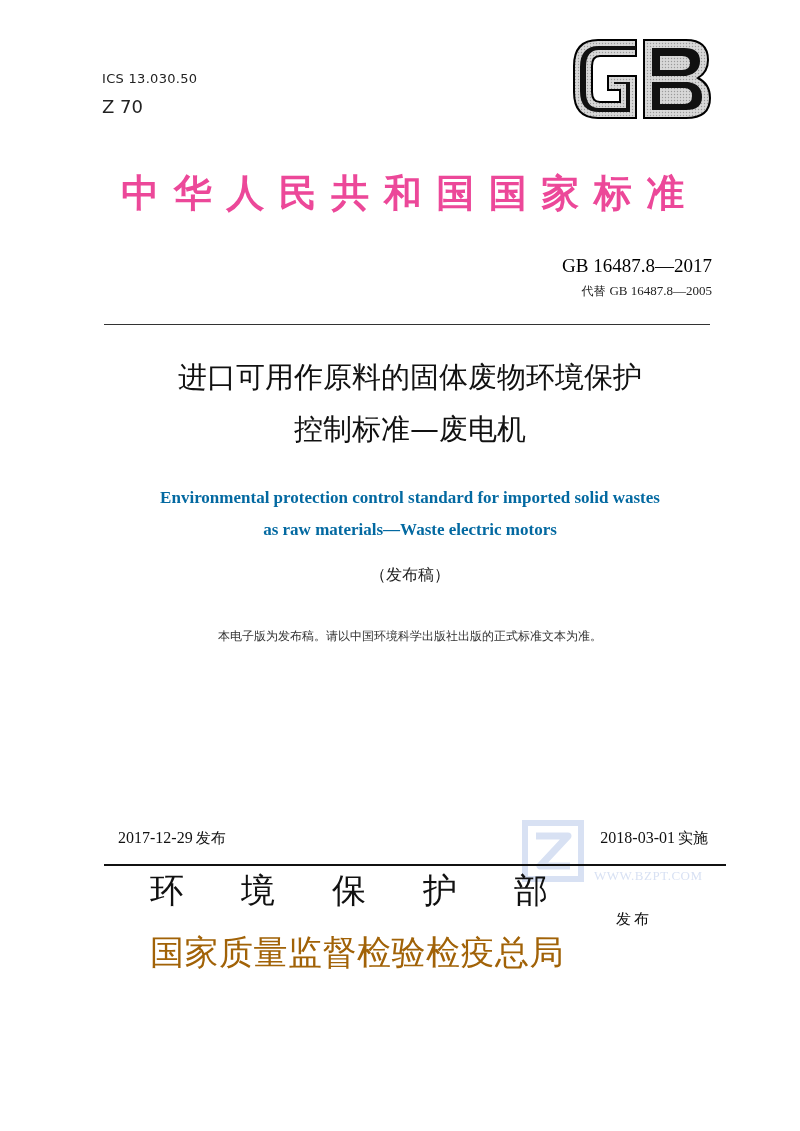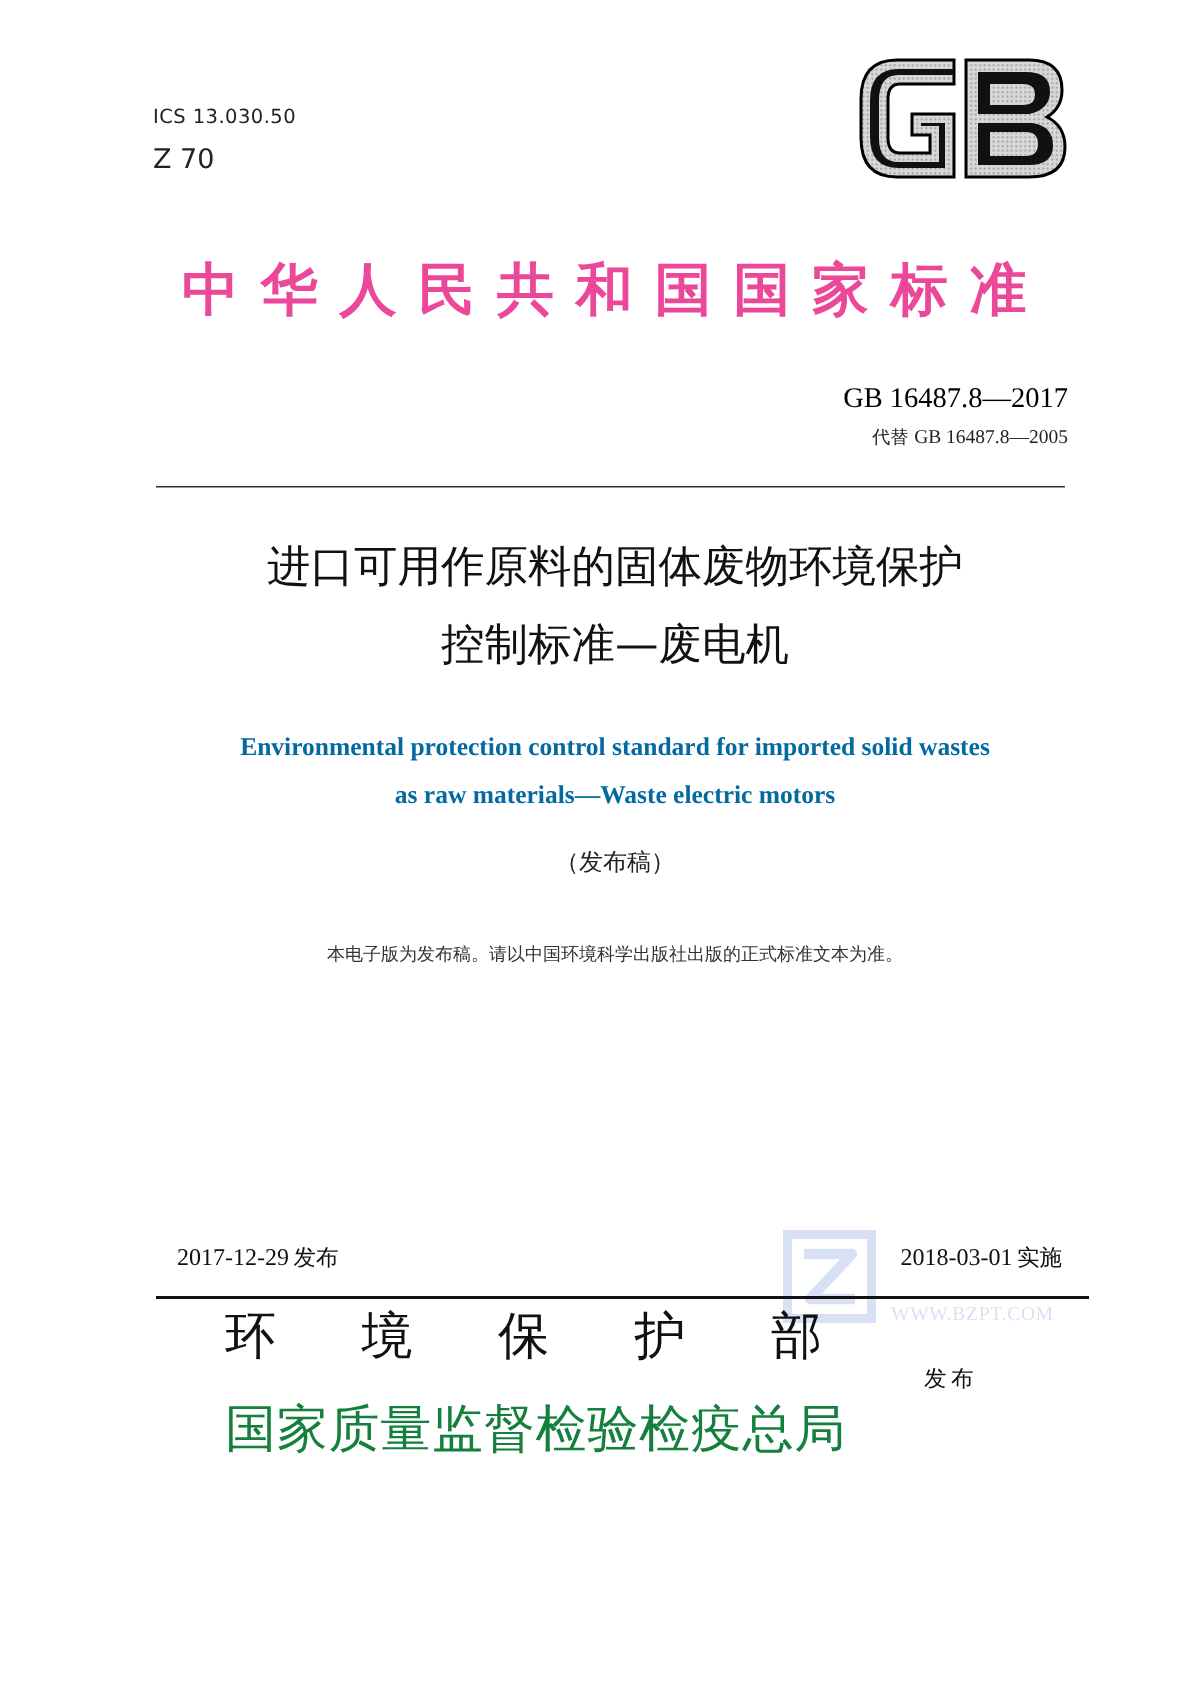--- a/index.html
+++ b/index.html
@@ -41,21 +41,21 @@
     .issue-date .cn, .impl-date .cn { font-family: "DejaVu Sans", sans-serif; font-size: 15px; margin-left: 3px; }
     .impl-date { right: 92px; top: 829px; font-size: 16px; font-family: "Liberation Serif", serif; color: #111; z-index: 2; }
 
     .rule-bottom { left: 104px; top: 864px; width: 622px; height: 0; border-top: 2.5px solid #111; z-index: 2; }
 
     .org1 { left: 150px; top: 868px; font-size: 34px; font-family: "DejaVu Sans", sans-serif; color: #111; z-index: 2; }
     .org1 span { display: inline-block; width: 91px; }
     .org1 span:last-child { width: auto; }
     .publish { left: 616px; top: 910px; font-size: 15px; letter-spacing: 3px;
                font-family: "DejaVu Sans", sans-serif; color: #111; z-index: 2; }
-    .org2 { left: 150px; top: 930px; font-size: 34px; font-family: "DejaVu Sans", sans-serif; color: #15803d; letter-spacing: 0.5px; z-index: 2; }
+    .org2 { left: 150px; top: 930px; font-size: 34px; font-family: "DejaVu Sans", sans-serif; color: #a16207; letter-spacing: 0.5px; z-index: 2; }
 
     
     .wm { left: 522px; top: 818px; width: 210px; height: 72px; z-index: 1; opacity: 0.55; }
     .wm-logo { position: absolute; left: 0; top: 2px; width: 62px; height: 62px; }
     .wm-text { position: absolute; left: 66px; top: 6px; font-size: 30px; color: #b9c9ea;
                font-family: "DejaVu Serif", serif; letter-spacing: 2px; }
     .wm-url { position: absolute; left: 72px; top: 50px; font-size: 13px; color: #b9c9ea;
               font-family: "Liberation Serif", serif; letter-spacing: 0.5px; }
   </style>
 </head>

